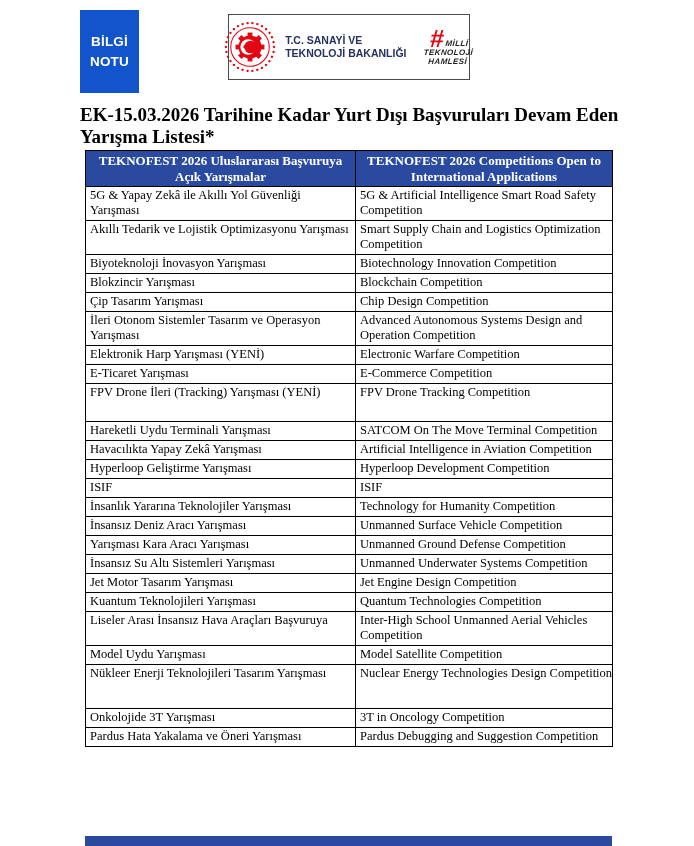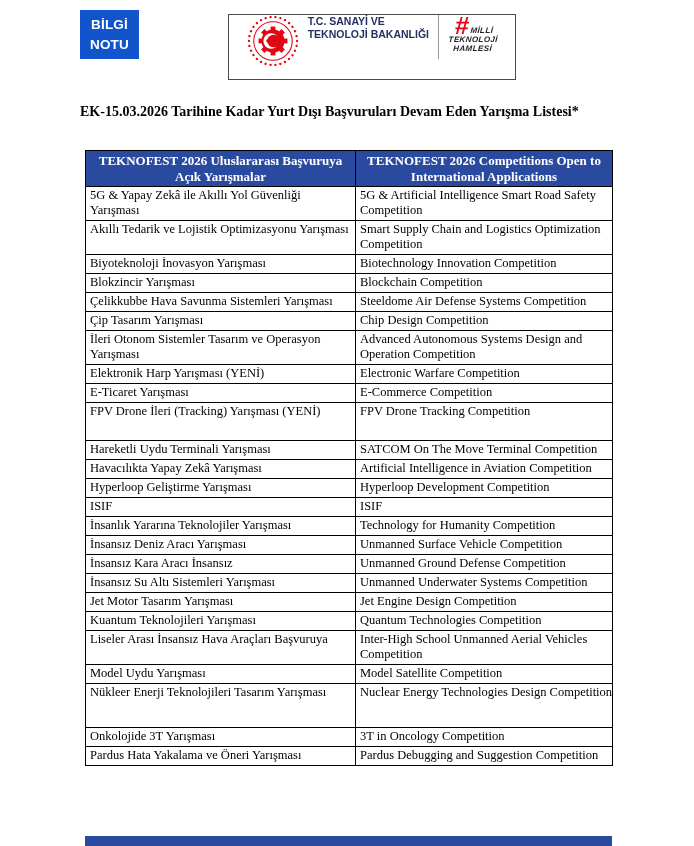--- a/index.html
+++ b/index.html
@@ -6,31 +6,31 @@
   .page{
     position:relative;
     width:694px;height:846px;
     background:#ffffff;
     overflow:hidden;
     font-family:"Liberation Serif","DejaVu Serif",serif;
     color:#000;
   }
   
   .badge{
-    position:absolute;left:80px;top:10px;width:59px;height:49px;
+    position:absolute;left:80px;top:10px;width:59px;height:83px;
     background:#1154cb;color:#fff;
     font-family:"Liberation Sans","DejaVu Sans",sans-serif;
     font-weight:bold;font-size:13.5px;line-height:20px;
     display:flex;flex-direction:column;align-items:center;justify-content:center;
     text-align:center;letter-spacing:.2px;
   }
   .logobox{
-    position:absolute;left:228px;top:14px;width:288px;height:66px;
+    position:absolute;left:228px;top:14px;width:242px;height:66px;
     border:1px solid #4a4a4a;background:#fff;
-    display:flex;justify-content:center;gap:9px;
+    display:flex;align-items:center;justify-content:center;gap:9px;
     box-sizing:border-box;
   }
   .emblem{flex:0 0 auto;display:block;}
   .ministry-name{
     font-family:"Liberation Sans","DejaVu Sans",sans-serif;
     font-weight:bold;font-size:10.5px;line-height:13px;color:#253061;
     white-space:nowrap;
   }
   .logo-divider{width:1px;height:44px;background:#9a9a9a;}
   .mth{
@@ -38,21 +38,21 @@
     font-style:italic;font-weight:bold;color:#231f20;
     display:flex;flex-direction:column;align-items:center;line-height:9px;
     transform:skewX(-4deg);
   }
   .mth-top{display:flex;align-items:flex-end;gap:2px;}
   .mth-hash{color:#e30613;font-size:25px;line-height:20px;font-style:italic;}
   .mth-word{font-size:8px;letter-spacing:.4px;}
   
   .doc-title{
     position:absolute;left:80px;top:104px;width:560px;
-    font-size:14px;font-weight:bold;color:#000;margin:0;
+    font-size:19px;font-weight:bold;color:#000;margin:0;
   }
   
   table.comp{
     position:absolute;left:85px;top:150px;width:527px;
     border-collapse:collapse;table-layout:fixed;
     font-size:12.5px;line-height:15px;
   }
   table.comp col.c-tr{width:270px;}
   table.comp col.c-en{width:257px;}
   table.comp th,table.comp td{
@@ -145,24 +145,20 @@
         </tr>
         <tr>
           <td>Biyoteknoloji İnovasyon Yarışması</td>
           <td>Biotechnology Innovation Competition</td>
         </tr>
         <tr>
           <td>Blokzincir Yarışması</td>
           <td>Blockchain Competition</td>
         </tr>
         <tr>
-          <td>Çelikkubbe Hava Savunma Sistemleri Yarışması</td>
-          <td class="va-mid">Steeldome Air Defense Systems Competition</td>
-        </tr>
-        <tr>
           <td>Çip Tasarım Yarışması</td>
           <td>Chip Design Competition</td>
         </tr>
         <tr>
           <td>İleri Otonom Sistemler Tasarım ve Operasyon Yarışması</td>
           <td>Advanced Autonomous Systems Design and Operation Competition</td>
         </tr>
         <tr>
           <td>Elektronik Harp Yarışması (YENİ)</td>
           <td>Electronic Warfare Competition</td>
@@ -193,21 +189,21 @@
         </tr>
         <tr>
           <td>İnsanlık Yararına Teknolojiler Yarışması</td>
           <td>Technology for Humanity Competition</td>
         </tr>
         <tr>
           <td>İnsansız Deniz Aracı Yarışması</td>
           <td>Unmanned Surface Vehicle Competition</td>
         </tr>
         <tr>
-          <td>İnsansız Kara Aracı İnsansız</td>
+          <td>Yarışması Kara Aracı Yarışması</td>
           <td>Unmanned Ground Defense Competition</td>
         </tr>
         <tr>
           <td>İnsansız Su Altı Sistemleri Yarışması</td>
           <td>Unmanned Underwater Systems Competition</td>
         </tr>
         <tr>
           <td>Jet Motor Tasarım Yarışması</td>
           <td>Jet Engine Design Competition</td>
         </tr>

